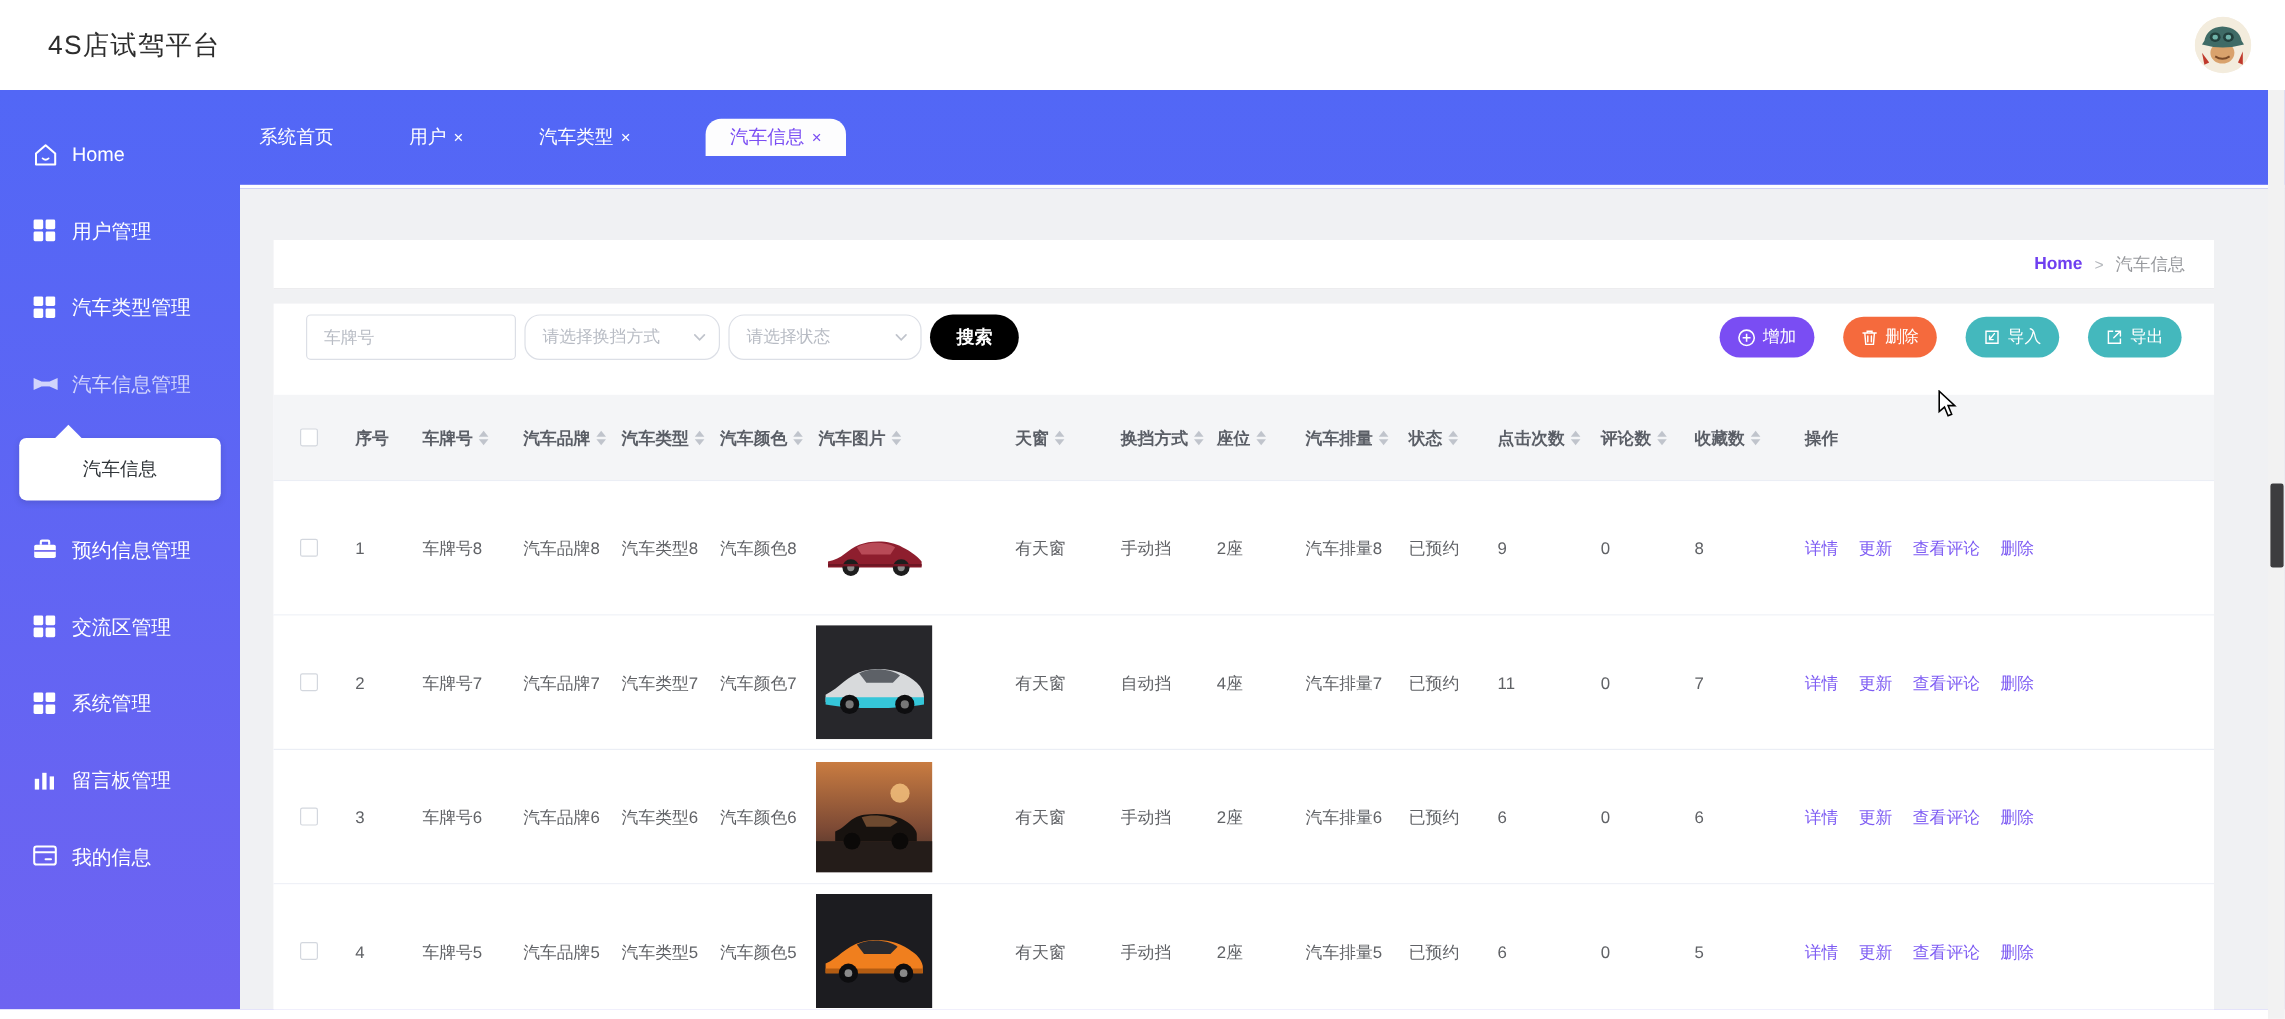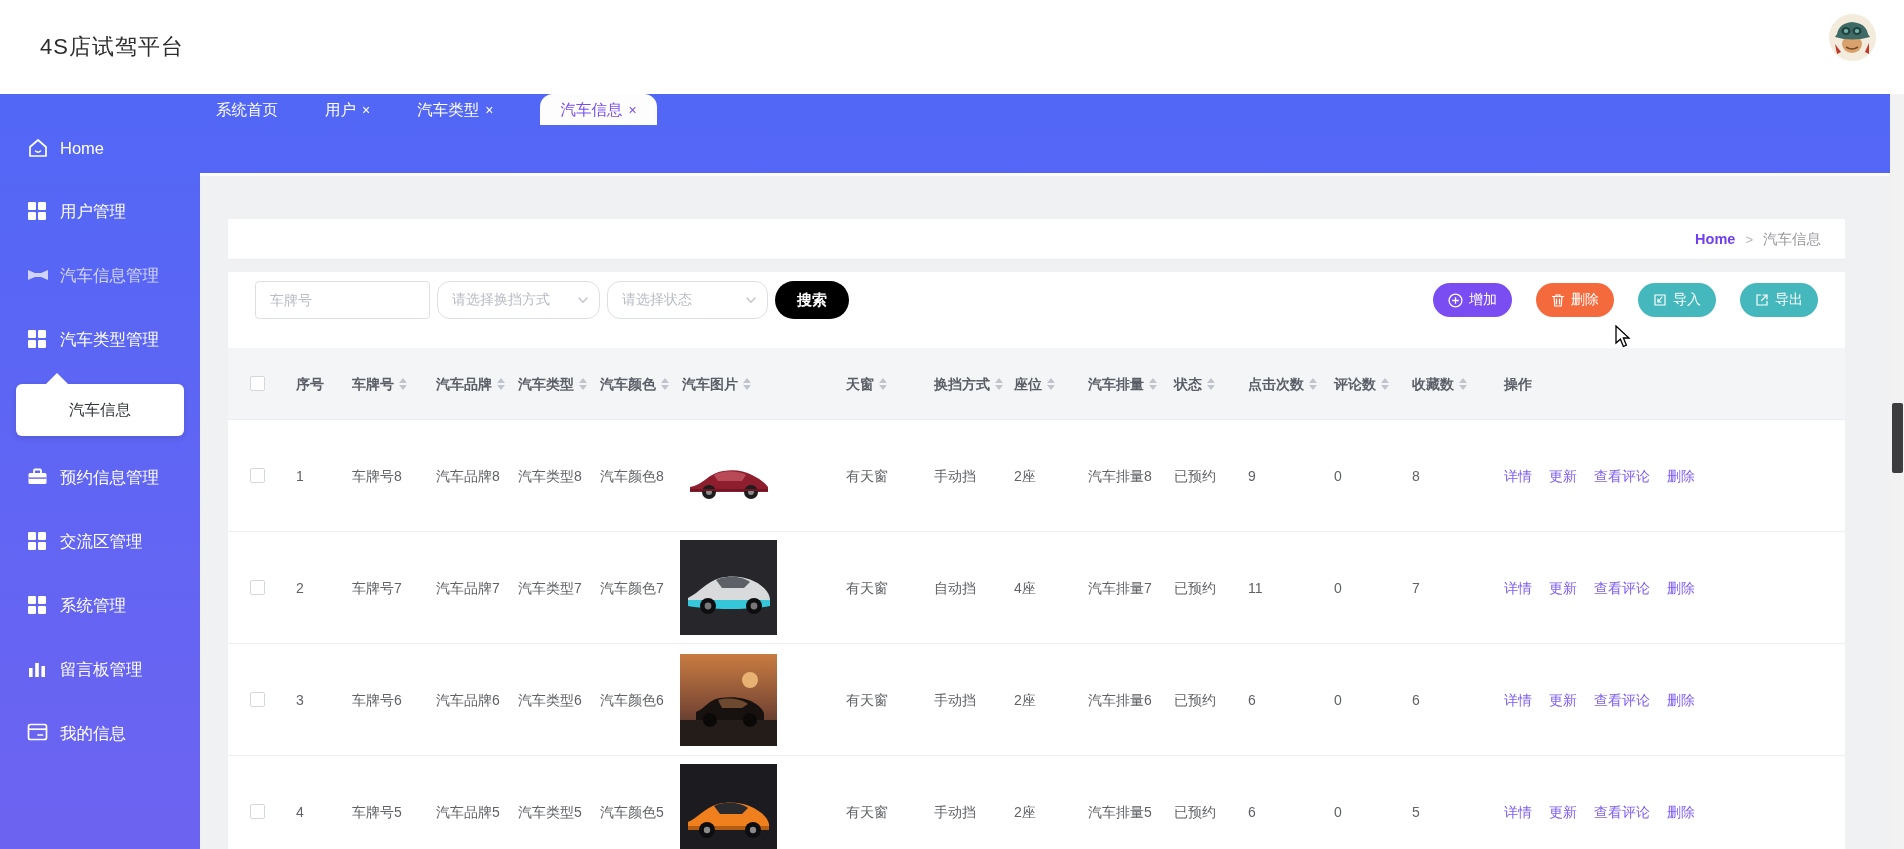--- a/index.html
+++ b/index.html
@@ -1,20 +1,20 @@
 <!DOCTYPE html>
 <html style="--brand-blue-top: #5267f6; --brand-blue-bottom: #6e63f1; --accent-purple: #7a4df3; --danger-orange: #f56a3d; --teal: #44b8bd; --link-purple: #7e5cf3; --breadcrumb-home: #6f3ff0; --search-button-bg: #000000; --header-text: #5a5e66; --body-text: #606266;"><head>
 <meta charset="utf-8">
 <style>
   * { margin:0; padding:0; box-sizing:border-box; }
   html,body { width:1904px; height:849px; overflow:hidden;
     font-family:"Liberation Sans","DejaVu Sans",sans-serif; background:#fff; }
 
   
-  .topbar { height:94px; background:#fff; display:flex; align-items:center; position:relative; z-index:5; }
+  .topbar { height:75px; background:#fff; display:flex; align-items:center; position:relative; z-index:5; }
   .app-title { margin-left:40px; font-size:22px; color:#2d2d2d; letter-spacing:1px; }
   .avatar { position:absolute; right:28px; top:14px; width:47px; height:47px; border-radius:50%;
     overflow:hidden; background:#f6efe2; cursor:pointer; }
 
   
   .app-body { position:relative; height:766px;
     background:linear-gradient(180deg,var(--brand-blue-top,#5267f6) 0%,var(--brand-blue-bottom,#6e63f1) 100%); }
 
   
   .sidebar { position:absolute; left:0; top:0; bottom:0; width:200px; padding-top:22px; }
@@ -24,21 +24,21 @@
   .side-item.active { color:rgba(255,255,255,.72); }
   .side-item.active .side-icon { opacity:.72; }
   .submenu { position:relative; margin:12px 16px 10px 16px; height:52px; background:#fff; border-radius:6px;
     display:flex; align-items:center; justify-content:center; color:#2f3438; font-size:15.5px; cursor:pointer;
     box-shadow:0 2px 6px rgba(0,0,0,.12); }
   .submenu-arrow { position:absolute; top:-11px; left:30px; width:0; height:0;
     border:11px solid transparent; border-bottom-color:#fff; border-top-width:0; }
 
   
   .main-col { margin-left:200px; height:100%; display:flex; flex-direction:column; }
-  .tabstrip { height:82px; display:flex; align-items:flex-start; padding-left:16px; gap:47px;
+  .tabstrip { height:82px; display:flex; align-items:center; padding-left:16px; gap:63px;
     border-bottom:3px solid #fdfdfe; }
   .tab { height:31px; line-height:31px; color:#fff; font-size:15.5px; cursor:pointer; white-space:nowrap; }
   .tab .tab-close { margin-left:6px; font-size:14px; }
   .tab.active { background:#fdfdfe; color:var(--accent-purple,#7a4df3); border-radius:13px 13px 0 0;
     padding:0 20px; }
   .tab.active .tab-close { color:var(--accent-purple,#7a4df3); }
 
   .content { flex:1; background:#f0f1f3; overflow:hidden; }
 
   
@@ -137,40 +137,40 @@
         <span class="side-icon">
           <svg width="20" height="20" viewBox="0 0 20 20">
             <rect x="1" y="1" width="8" height="8" rx="1.2" fill="#fff"></rect>
             <rect x="11" y="1" width="8" height="8" rx="1.2" fill="#fff"></rect>
             <rect x="1" y="11" width="8" height="8" rx="1.2" fill="#fff"></rect>
             <rect x="11" y="11" width="8" height="8" rx="1.2" fill="#fff"></rect>
           </svg>
         </span>
         <span>用户管理</span>
       </div>
-      <div class="side-item active">
-        <span class="side-icon">
-          <svg width="22" height="20" viewBox="0 0 22 20">
-            <path d="M1 5 L9 8.5 L9 11.5 L1 15 Z" fill="#fff"></path>
-            <path d="M21 5 L13 8.5 L13 11.5 L21 15 Z" fill="#fff"></path>
-            <rect x="8" y="8" width="6" height="4" fill="#fff"></rect>
-          </svg>
-        </span>
-        <span>汽车信息管理</span>
-      </div>
       <div class="side-item">
         <span class="side-icon">
           <svg width="20" height="20" viewBox="0 0 20 20">
             <rect x="1" y="1" width="8" height="8" rx="1.2" fill="#fff"></rect>
             <rect x="11" y="1" width="8" height="8" rx="1.2" fill="#fff"></rect>
             <rect x="1" y="11" width="8" height="8" rx="1.2" fill="#fff"></rect>
             <rect x="11" y="11" width="8" height="8" rx="1.2" fill="#fff"></rect>
           </svg>
         </span>
         <span>汽车类型管理</span>
+      </div>
+      <div class="side-item active">
+        <span class="side-icon">
+          <svg width="22" height="20" viewBox="0 0 22 20">
+            <path d="M1 5 L9 8.5 L9 11.5 L1 15 Z" fill="#fff"></path>
+            <path d="M21 5 L13 8.5 L13 11.5 L21 15 Z" fill="#fff"></path>
+            <rect x="8" y="8" width="6" height="4" fill="#fff"></rect>
+          </svg>
+        </span>
+        <span>汽车信息管理</span>
       </div>
       <div class="submenu">
         <span class="submenu-arrow"></span>
         <span>汽车信息</span>
       </div>
       <div class="side-item">
         <span class="side-icon">
           <svg width="21" height="20" viewBox="0 0 21 20">
             <rect x="1.5" y="6" width="18" height="11" rx="1.5" fill="#fff"></rect>
             <path d="M7 6 V3.5 Q7 2.5 8 2.5 H13 Q14 2.5 14 3.5 V6" stroke="#fff" stroke-width="1.8" fill="none"></path>

